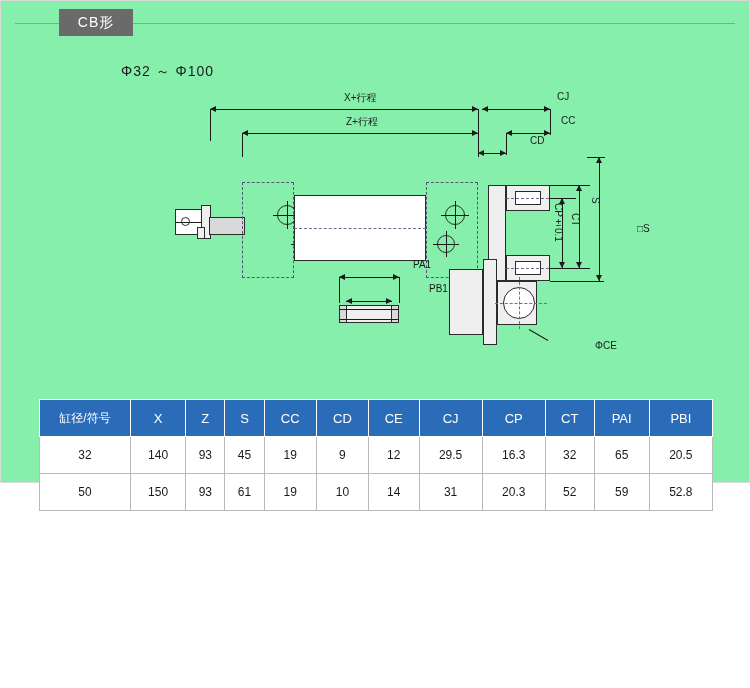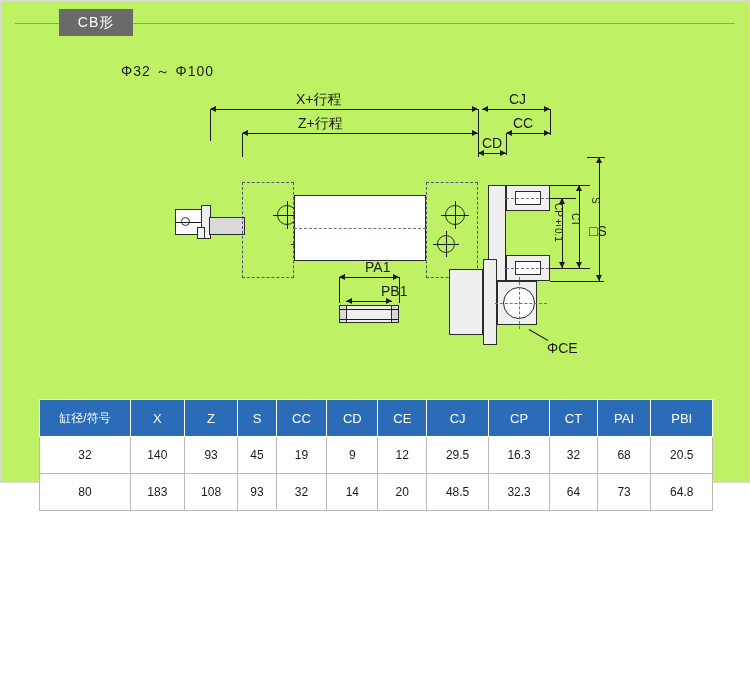--- a/index.html
+++ b/index.html
@@ -13,21 +13,21 @@
     font-family: "Liberation Sans", sans-serif;
     color: #1a1a1a;
     overflow: hidden;
   }
   #page {
     position: relative;
     width: 750px;
     height: 483px;
     box-sizing: border-box;
     border: 1px solid #d9d9d9;
-    background: #bef264;
+    background: #86efac;
   }
   
   .header-rule {
     position: absolute;
     left: 14px;
     right: 14px;
     top: 22px;
     height: 1px;
     background: #9a9a9a;
   }
@@ -47,23 +47,24 @@
   
   .diagram {
     position: absolute;
     left: 0;
     top: 36px;
     width: 750px;
     height: 350px;
   }
   .label {
     position: absolute;
-    font-size: 14px;
+    font-size: 10px;
     color: #1a1a1a;
     white-space: nowrap;
+    margin-left: 48px;
   }
   .bore-range {
     position: absolute;
     left: 120px;
     top: 26px;
     font-size: 14px;
     letter-spacing: 1px;
   }
   .ln {
     position: absolute;
@@ -312,34 +313,34 @@
           <td>32</td>
           <td>140</td>
           <td>93</td>
           <td>45</td>
           <td>19</td>
           <td>9</td>
           <td>12</td>
           <td>29.5</td>
           <td>16.3</td>
           <td>32</td>
-          <td>68</td>
+          <td>65</td>
           <td>20.5</td>
         </tr>
         <tr>
-          <td>80</td>
-          <td>183</td>
-          <td>108</td>
+          <td>50</td>
+          <td>150</td>
           <td>93</td>
-          <td>32</td>
+          <td>61</td>
+          <td>19</td>
+          <td>10</td>
           <td>14</td>
-          <td>20</td>
-          <td>48.5</td>
-          <td>32.3</td>
-          <td>64</td>
-          <td>73</td>
-          <td>64.8</td>
+          <td>31</td>
+          <td>20.3</td>
+          <td>52</td>
+          <td>59</td>
+          <td>52.8</td>
         </tr>
       </tbody>
     </table>
   </div>
 
 </div>
 
 </body></html>

